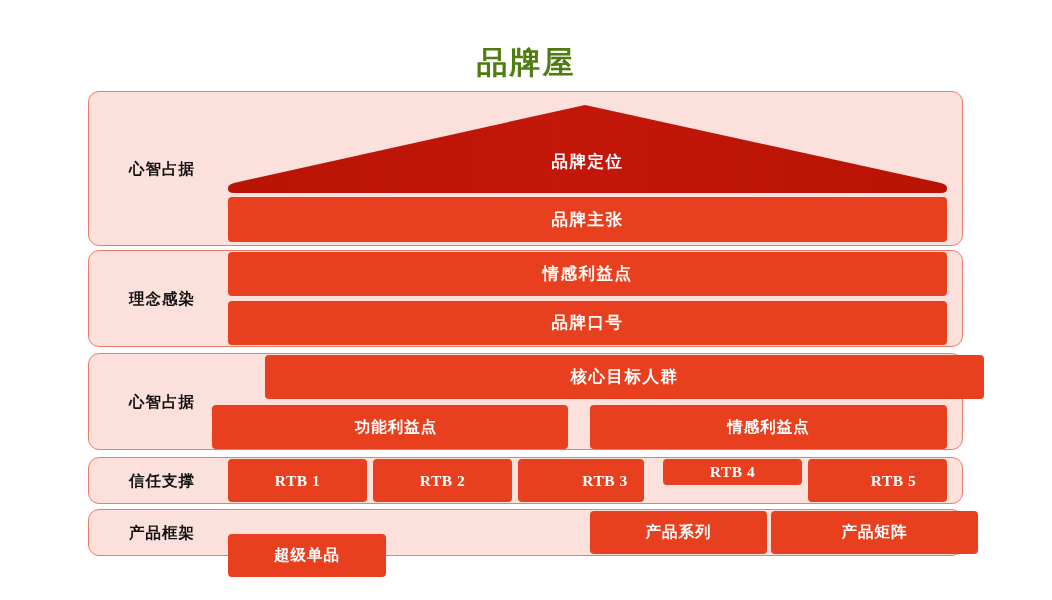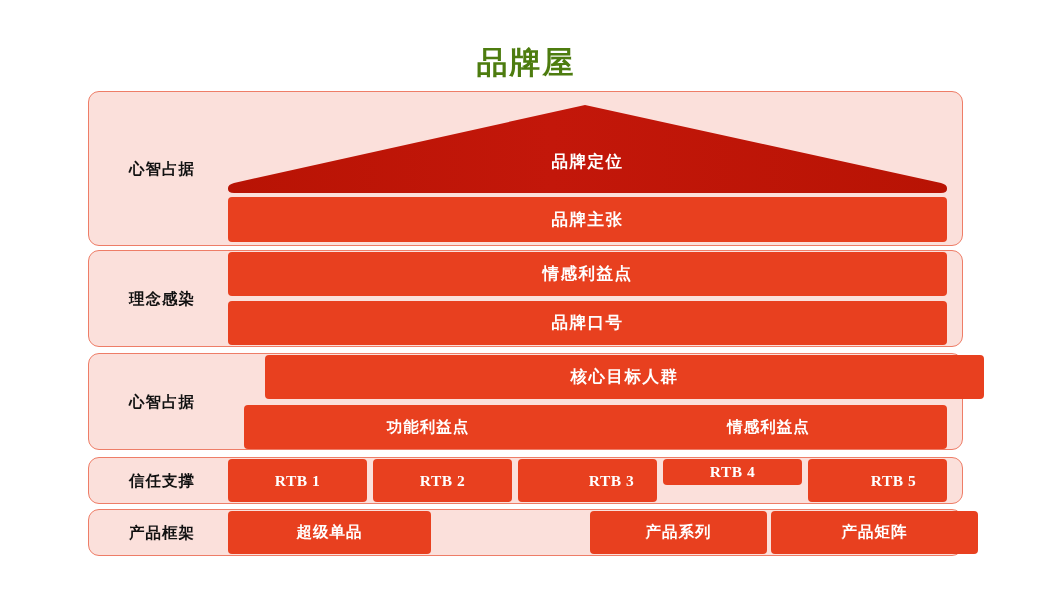--- a/index.html
+++ b/index.html
@@ -132,34 +132,34 @@
   </div>
 
   <div class="bar" style="left:228px; top:252px; width:719px; height:44px;">情感利益点</div>
   <div class="bar" style="left:228px; top:301px; width:719px; height:44px;">品牌口号</div>
 
   <div class="panel" style="left:88px; top:353px; width:875px; height:97px;">
     <div class="panel-label">心智占据</div>
   </div>
 
   <div class="bar" style="left:228px; top:355px; width:719px; height:44px;margin-left:37px;">核心目标人群</div>
-  <div class="bar small" style="left:244px; top:405px; width:356px; height:44px;padding-left:12px;">功能利益点</div>
+  <div class="bar small" style="left:212px; top:405px; width:356px; height:44px;padding-left:12px;">功能利益点</div>
   <div class="bar small" style="left:590px; top:405px; width:357px; height:44px;">情感利益点</div>
 
   <div class="panel" style="left:88px; top:457px; width:875px; height:47px;">
     <div class="panel-label">信任支撑</div>
   </div>
 
   <div class="bar rtb" style="left:228px; top:459px; width:139px; height:43px;">RTB 1</div>
   <div class="bar rtb" style="left:373px; top:459px; width:139px; height:43px;">RTB 2</div>
-  <div class="bar rtb" style="left:518px; top:459px; width:139px; height:43px;padding-left:48px;">RTB 3</div>
+  <div class="bar rtb" style="left:518px; top:459px; width:126px; height:43px;padding-left:48px;">RTB 3</div>
   <div class="bar rtb" style="left:663px; top:459px; width:139px; height:26px;">RTB 4</div>
   <div class="bar rtb" style="left:808px; top:459px; width:139px; height:43px;padding-left:32px;">RTB 5</div>
 
   <div class="panel" style="left:88px; top:509px; width:875px; height:47px;">
     <div class="panel-label">产品框架</div>
   </div>
 
-  <div class="bar small" style="left:228px; top:511px; width:203px; height:43px;">超级单品</div>
+  <div class="bar small" style="left:228px; top:534px; width:158px; height:43px;">超级单品</div>
   <div class="bar small" style="left:590px; top:511px; width:177px; height:43px;">产品系列</div>
   <div class="bar small" style="left:771px; top:511px; width:207px; height:43px;">产品矩阵</div>
 
 </div>
 
 </body></html>

